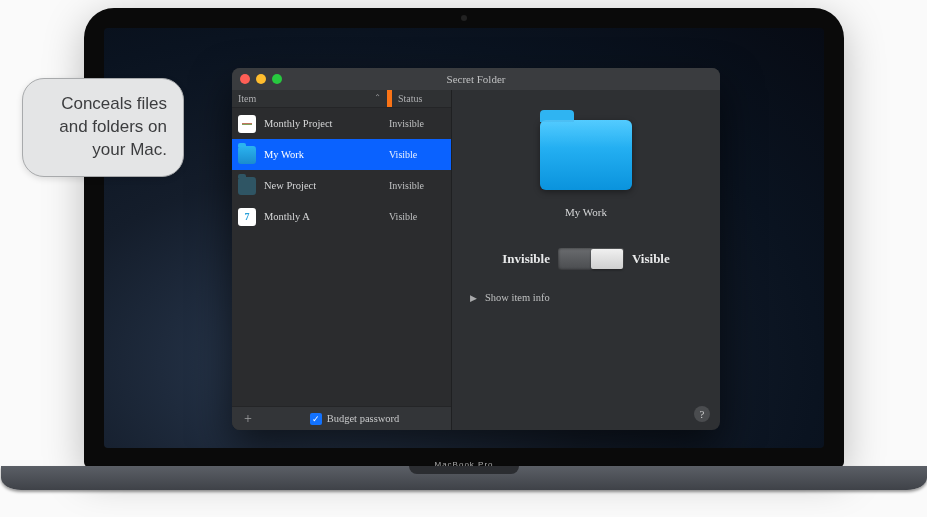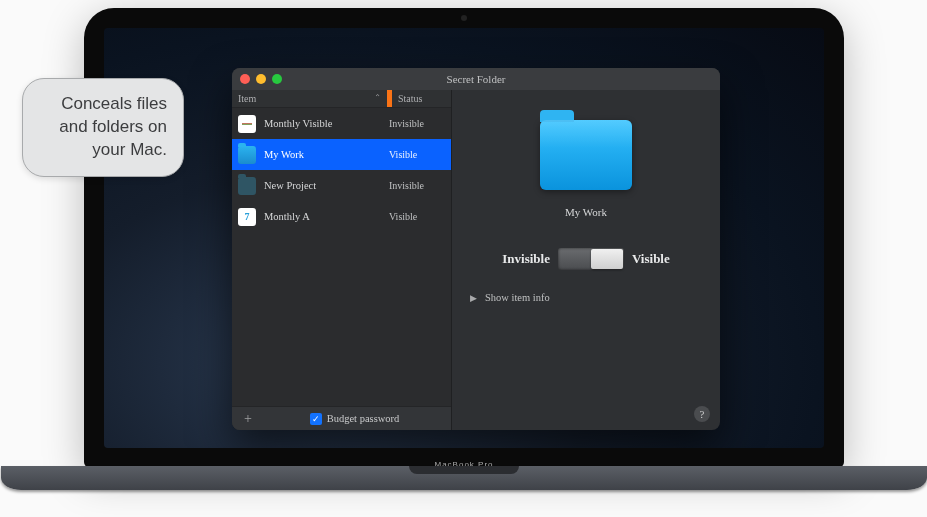--- a/index.html
+++ b/index.html
@@ -250,21 +250,21 @@
                 <span class="sort-caret">⌃</span>
               </div>
               <div class="col-status">
                 <span>Status</span>
               </div>
             </div>
 
             <div class="rows">
               <div class="row">
                 <div class="icon-box ic-sheet"></div>
-                <div class="name">Monthly Visible</div>
+                <div class="name">Monthly Project</div>
                 <div class="status">Invisible</div>
               </div>
               <div class="row selected">
                 <div class="icon-box ic-folder"></div>
                 <div class="name">My Work</div>
                 <div class="status">Visible</div>
               </div>
               <div class="row">
                 <div class="icon-box ic-folder dark"></div>
                 <div class="name">New Project</div>

